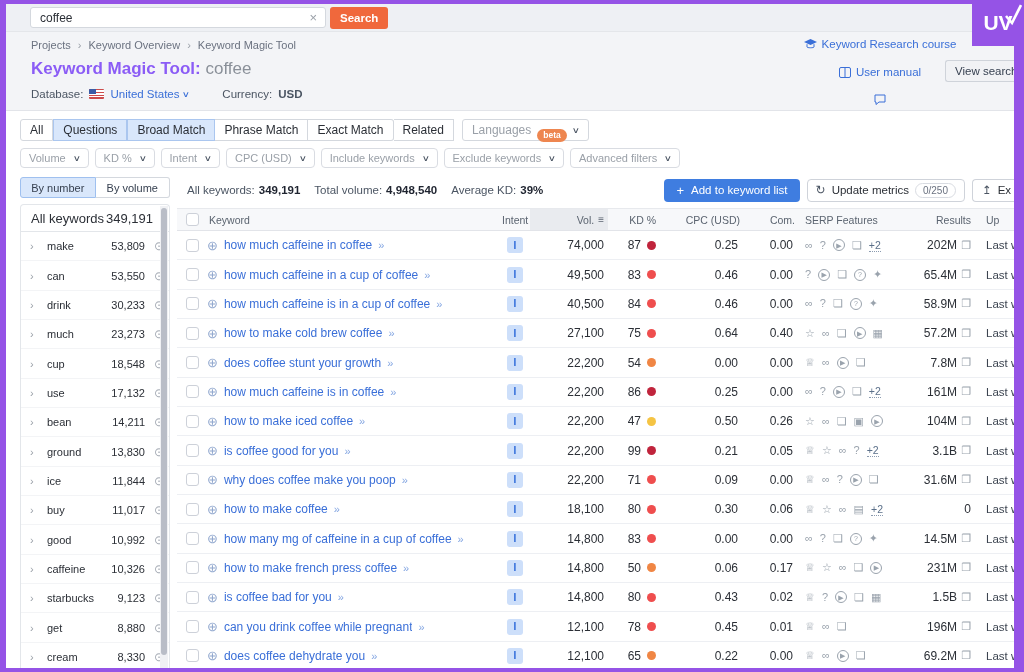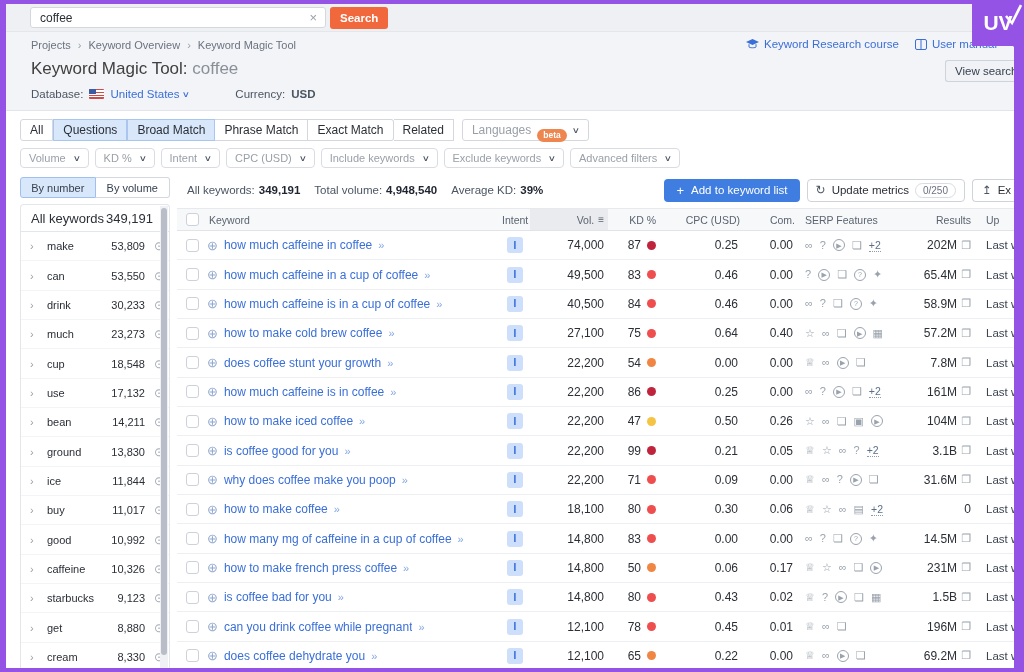--- a/index.html
+++ b/index.html
@@ -16,32 +16,32 @@
 
   
   .uv-logo { position:absolute; top:0; right:0; width:52px; height:46px; background:#9553e6; z-index:20; color:#fff; font-weight:bold; font-size:21px; display:flex; align-items:center; justify-content:center; }
   .uv-logo svg { position:absolute; right:2px; top:4px; }
 
   
   .pagehead { height:78px; background:#f3f4f7; position:relative; padding:7px 0 0 25px; }
   .crumbrow { display:flex; align-items:center; font-size:11px; color:#6b7280; gap:7px; }
   .crumb { color:#6b7280; }
   .crumb-sep { color:#9aa0a8; font-size:11px; }
-  .head-links { position:absolute; top:6px; right:0; display:flex; gap:16px; align-items:center; overflow:hidden; width:268px; }
+  .head-links { position:absolute; top:6px; right:0; display:flex; gap:16px; align-items:center; overflow:hidden; width:268px;flex-direction:column; }
   .head-link { display:flex; gap:5px; align-items:center; font-size:11.5px; color:#3a6fd8; white-space:nowrap; }
   .titlerow { margin-top:8px; font-size:17px; }
-  .title-main { font-weight:normal; color:#404040;margin-top:32px; }
+  .title-main { font-weight:bold; color:#8b5cf6;margin-top:32px; }
   .title-query { color:#8a9099; }
   .view-search { position:absolute; top:28px; right:0; height:22px; background:#f1f2f5; border:1px solid #cfd3da; border-right:none; border-radius:3px 0 0 3px; font-size:11.5px; color:#374151; padding:0 4px 0 9px; white-space:nowrap; overflow:hidden; width:69px; font-family:inherit; text-align:left; }
   .dbrow { margin-top:9px; display:flex; align-items:center; gap:6px; font-size:11.5px; color:#4b5563; }
   .flag { position:relative; width:15px; height:10px; background:repeating-linear-gradient(180deg,#cc4b4b 0 1.4px,#fff 1.4px 2.8px); display:inline-block; border-radius:1px; overflow:hidden; }
   .flag::before { content:""; position:absolute; left:0; top:0; width:7px; height:5px; background:#3b5ba5; }
   .db-link { color:#3a6fd8; display:flex; gap:4px; align-items:center; }
   .chev { font-size:8px; color:inherit; transform:scaleX(1.4); display:inline-block; }
-  .currency { margin-left:40px;text-align:right; }
+  .currency { margin-left:27px;text-align:right; }
   .dbval-b { font-weight:bold; color:inherit; }
 
   
   .content { background:#fff; height:670px; padding-left:14px; border-top:1px solid #e2e4e9; }
   .tabsrow { margin-top:8px; display:flex; align-items:center; }
   .tab { height:22px; display:flex; align-items:center; padding:0 9px; font-size:12px; color:#2b2f36; background:#fff; border:1px solid #d4d8de; border-left:none; }
   .tab:first-child { border-left:1px solid #d4d8de; border-radius:3px 0 0 3px; }
   .tab:nth-last-child(2) { border-radius:0 3px 3px 0; }
   .tab.active { background:#d9e7fb; border-color:#aac6ef; border-left:1px solid #aac6ef; }
   .lang-btn { margin-left:8px; height:22px; display:flex; align-items:center; gap:6px; padding:0 9px; font-size:12px; color:#9aa0a8; background:#fff; border:1px solid #d4d8de; border-radius:3px; }

